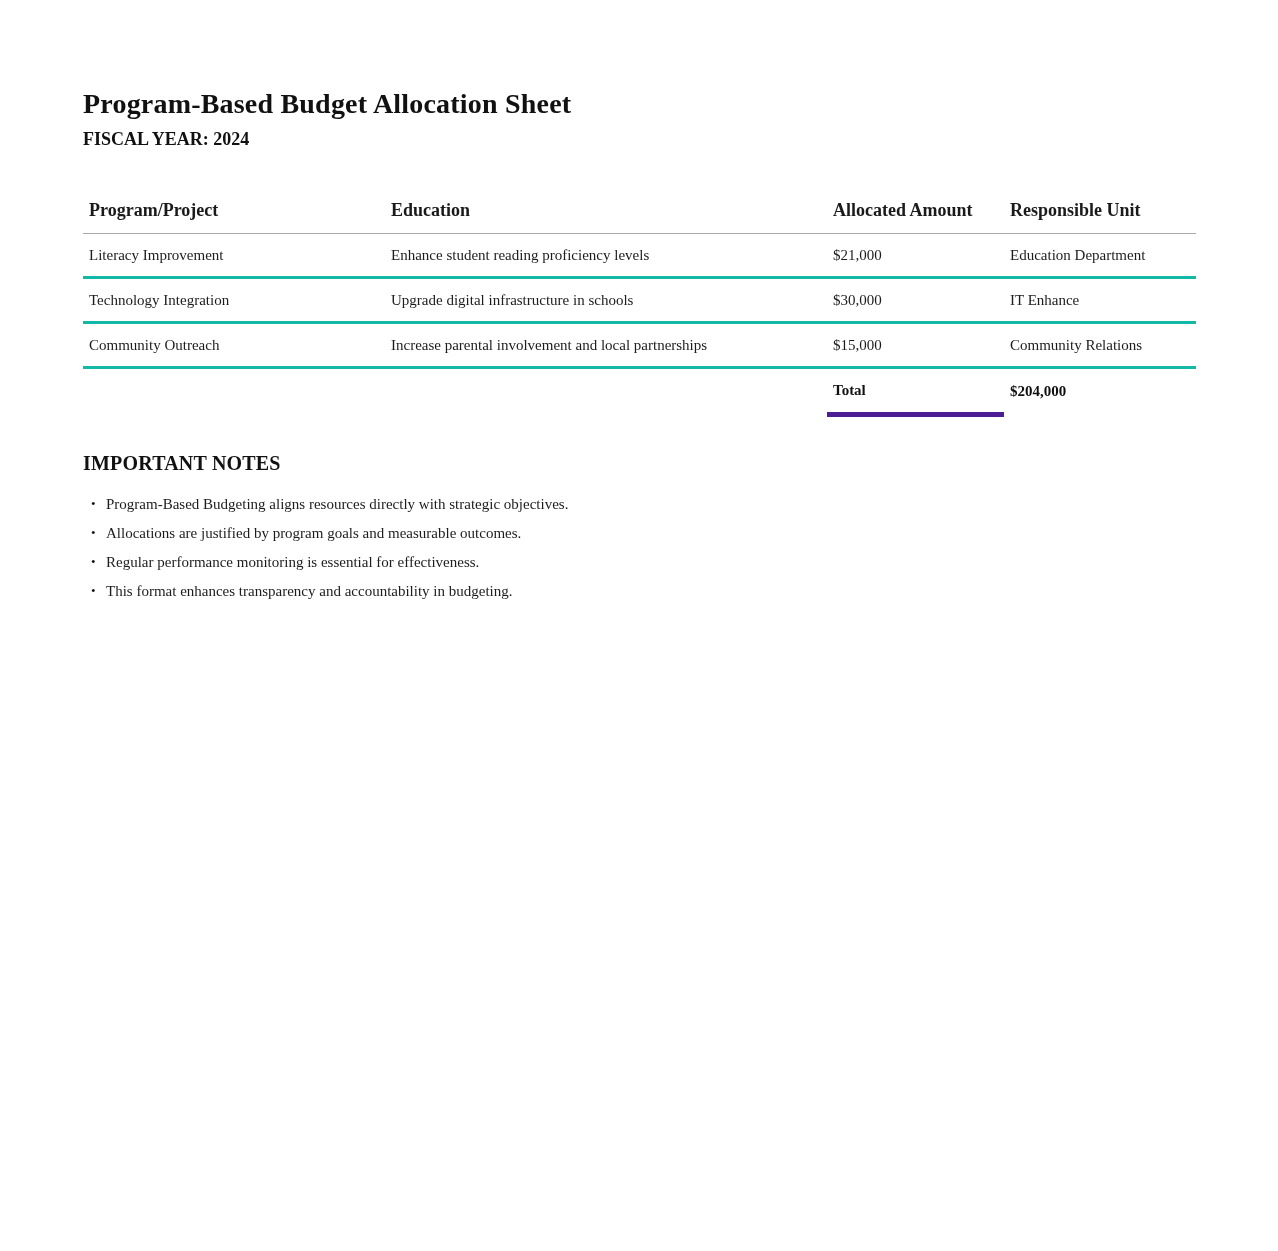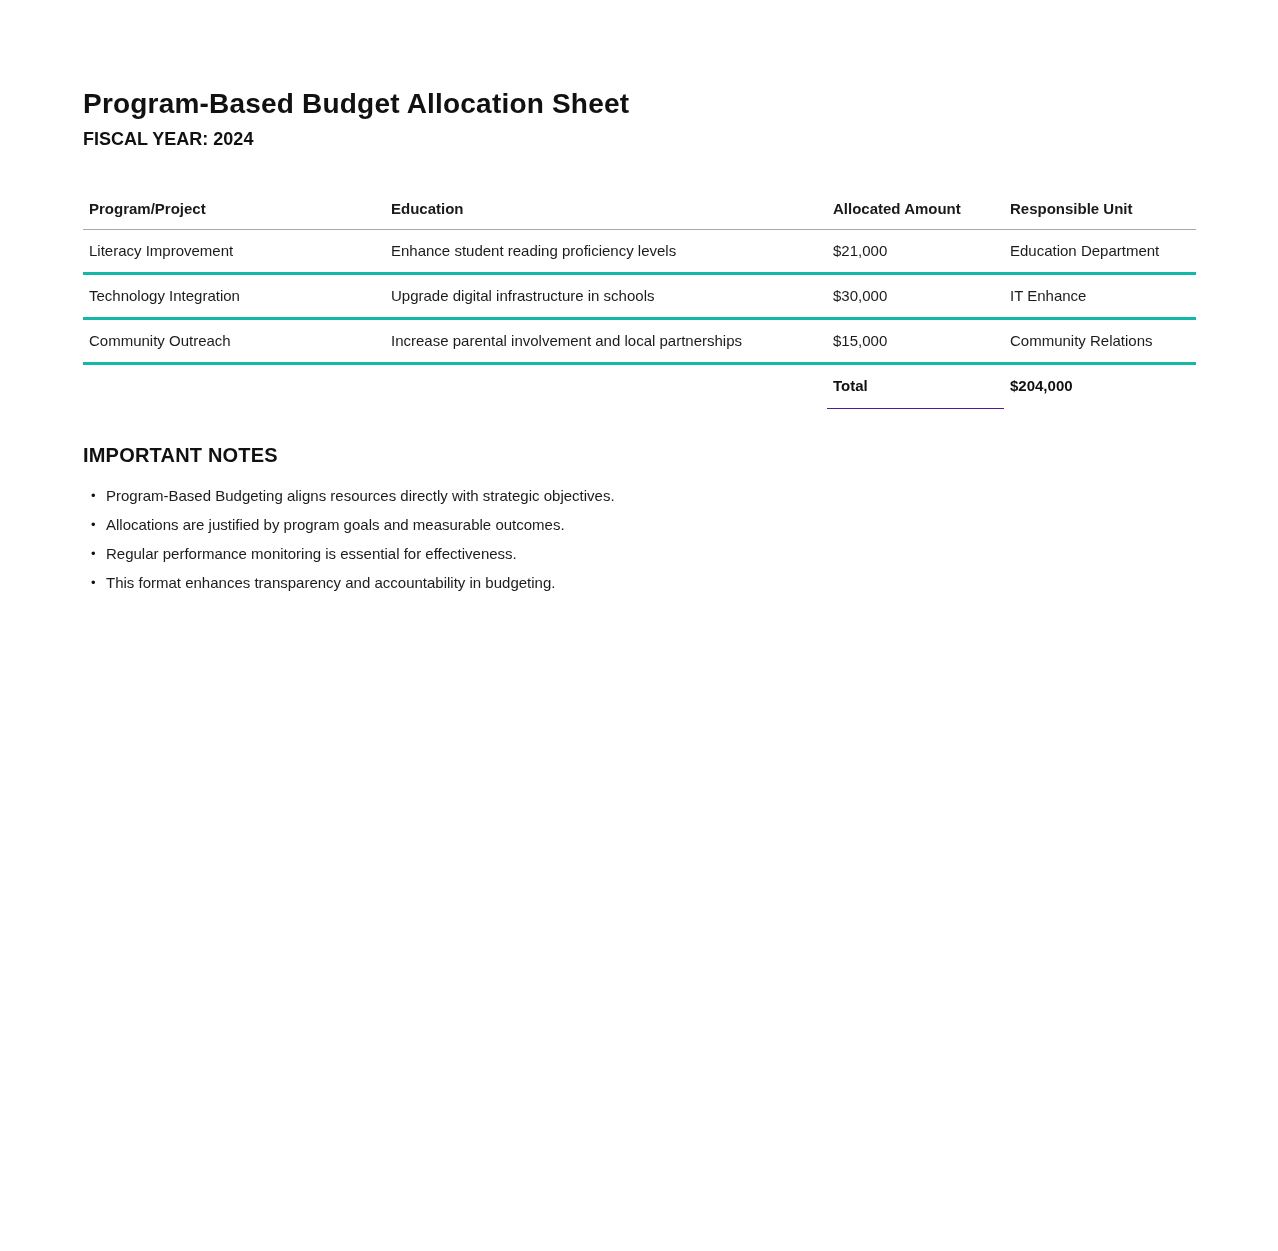--- a/index.html
+++ b/index.html
@@ -1,15 +1,15 @@
 <!DOCTYPE html>
 <html><head>
 <meta charset="utf-8">
 <style>
-  * { margin: 0; padding: 0; box-sizing: border-box; }
+  * { margin: 0; padding: 0; box-sizing: border-box; font-family: Liberation Serif, serif; }
   html, body {
     background: #ffffff;
     font-family: "Liberation Sans", "DejaVu Sans", sans-serif;
     color: #1c1c1c;
   }
   body {
     width: 1278px;
     height: 1251px;
     overflow: hidden;
   }
@@ -34,21 +34,21 @@
     border-collapse: collapse;
     table-layout: fixed;
     margin-top: 39px;
   }
   .col-program   { width: 302px; }
   .col-objective { width: 442px; }
   .col-amount    { width: 177px; }
   .col-unit      { width: 192px; }
   table.budget-table th {
     text-align: left;
-    font-size: 15px;
+    font-size: 18px;
     font-weight: 700;
     color: #1a1a1a;
     padding: 11px 6px 12px 6px;
     border-bottom: 1px solid #a9a9a9;
   }
   table.budget-table td {
     font-size: 15px;
     font-weight: 400;
     color: #1c1c1c;
     padding: 12px 6px;
@@ -60,21 +60,21 @@
   table.budget-table tr.last-data-row td {
     border-bottom: 2px solid #6e6e6e;
   }
   table.budget-table tr.total-row td {
     border-bottom: none;
     font-weight: 700;
     color: #111111;
     padding: 12px 6px 13px 6px;
   }
   table.budget-table tr.total-row td.total-label-cell {
-    border-bottom: 1px solid #4c1d95;
+    border-bottom: 5px solid #4c1d95;
   }
   .notes-section {
     margin-top: 35px;
   }
   .notes-heading {
     font-size: 20px;
     font-weight: 700;
     color: #111111;
     letter-spacing: 0.2px;
   }

